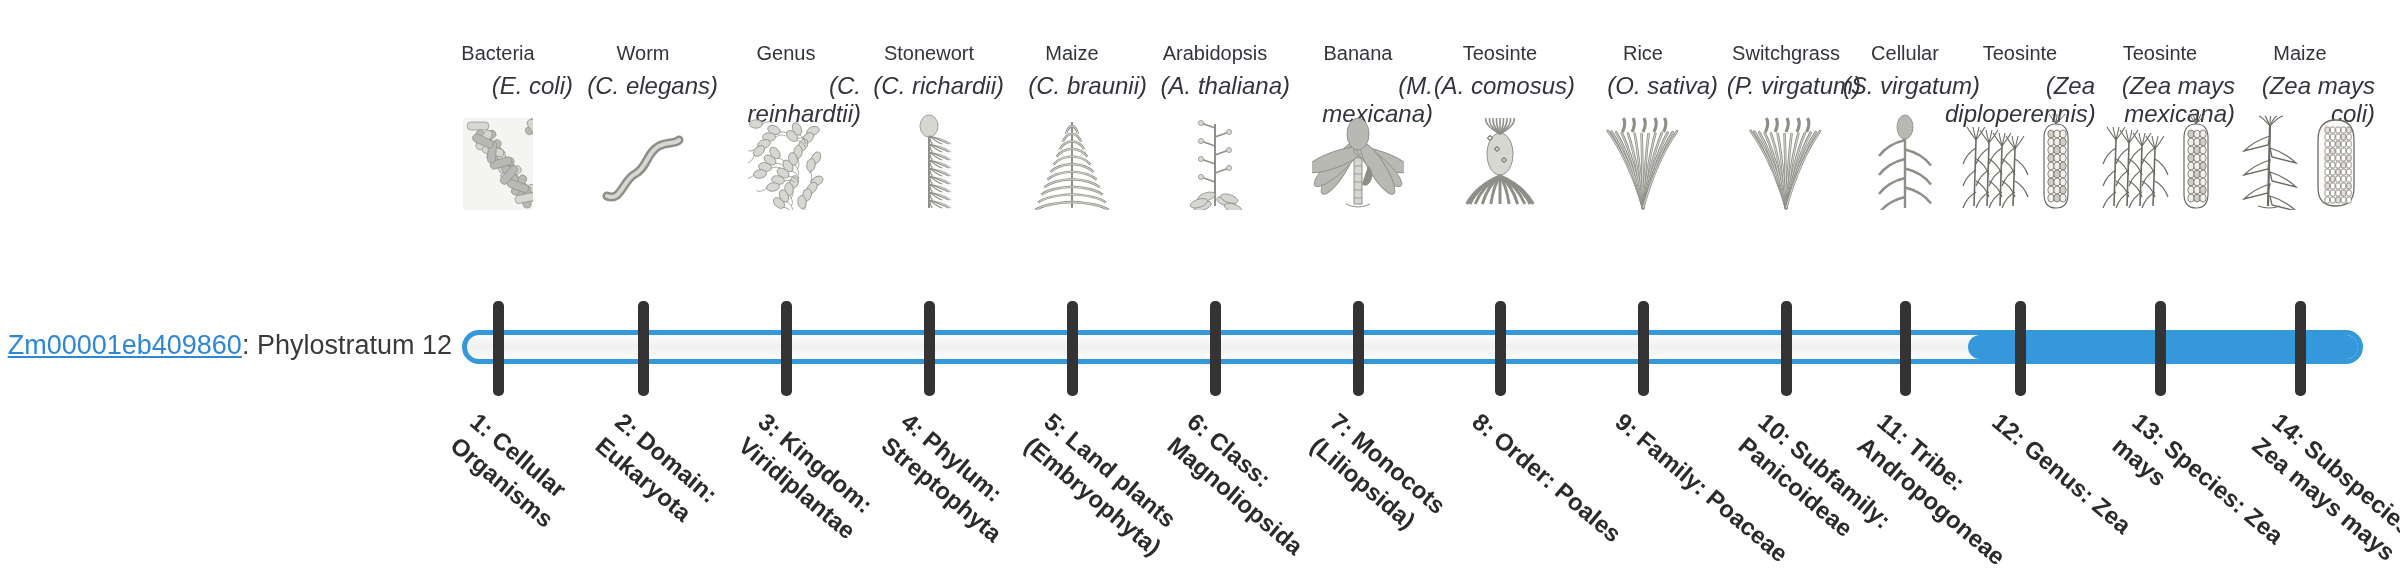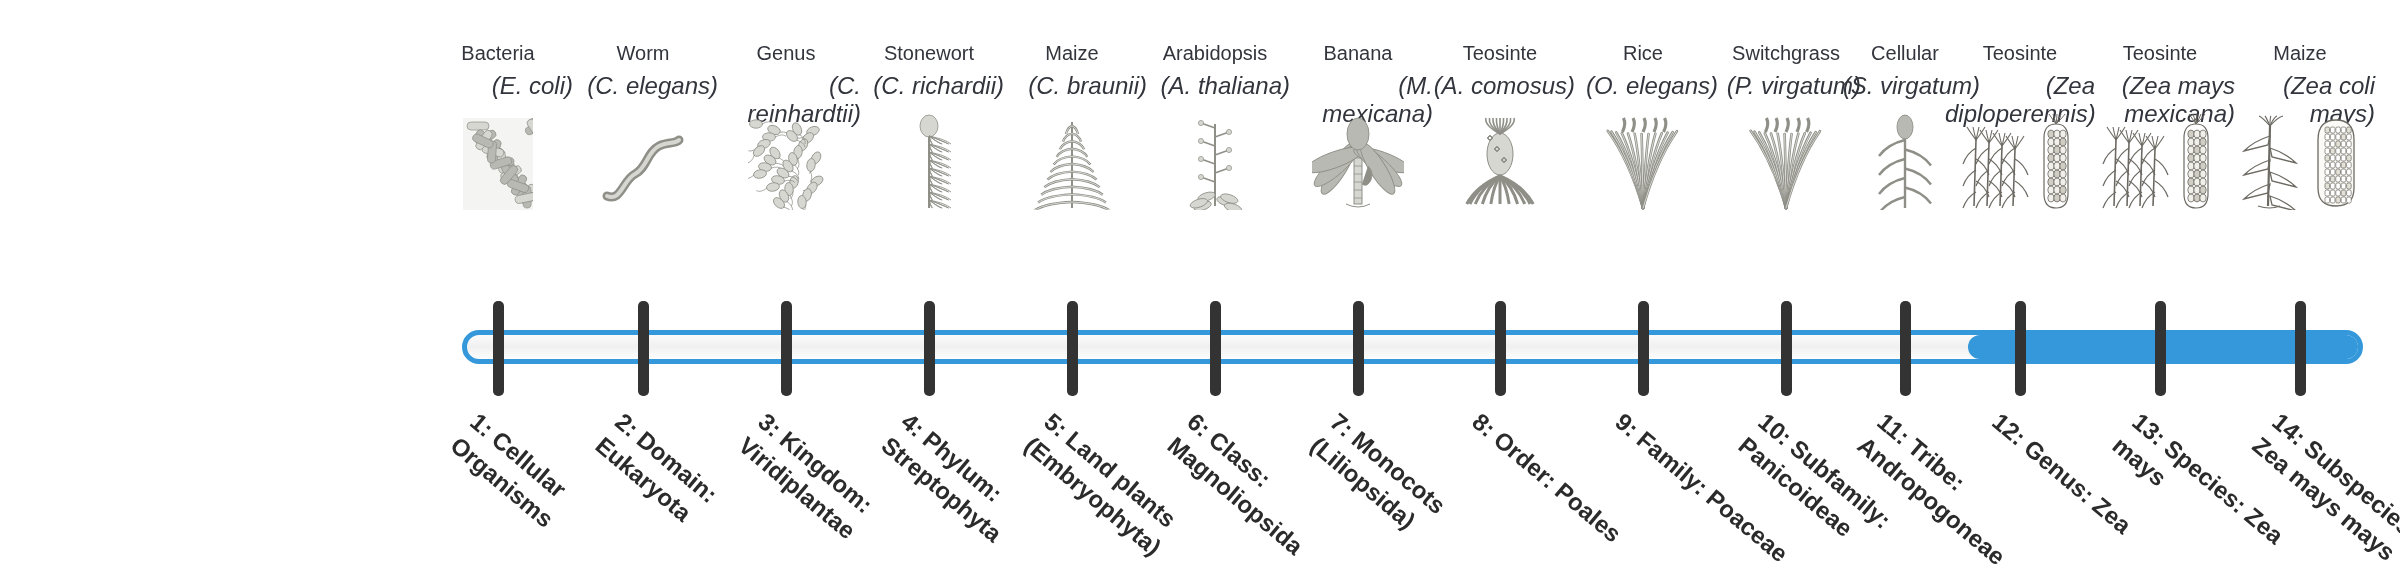--- a/index.html
+++ b/index.html
@@ -129,20 +129,23 @@
     text-shadow:
       1px 0 0 #ffffff, -1px 0 0 #ffffff,
       0 1px 0 #ffffff, 0 -1px 0 #ffffff;
   }
 </style>
 </head>
 <body>
 
 <div id="chart">
 
+  <div class="gene-label">
+    <a href="#" class="gene-link">Zm00001eb409860</a><span>: </span><span>Phylostratum 12</span>
+  </div>
 
   <div class="bar-track">
     <div class="bar-fill" id="bar-fill" style="left: 1501px; right: -5px;"></div>
   </div>
 
   <div id="cols">
       <div class="col" style="left: 498px;">
         <div class="sp-common">Bacteria</div>
         <div class="sp-latin">(E. coli)</div>
         <div class="organism">
@@ -540,21 +543,21 @@
             <path d="M38 62 q 6.454075694766374 10 9.14327390091903 28" fill="none" stroke="#8f8f88" stroke-width="3"></path>
             <path d="M38 62 q 12.432648224955127 10 17.61291831868643 28" fill="none" stroke="#8f8f88" stroke-width="3"></path>
             <path d="M38 62 q 17.495247058113875 10 24.784933332327988 28" fill="none" stroke="#8f8f88" stroke-width="3"></path>
             <path d="M38 62 q 21.268885901549154 10 30.1309216938613 28" fill="none" stroke="#8f8f88" stroke-width="3"></path>
             <path d="M38 62 q 23.475542417611333 10 33.257018424949386 28" fill="none" stroke="#8f8f88" stroke-width="3"></path>
       </svg>
         </div>
       </div>
       <div class="col" style="left: 1643px;">
         <div class="sp-common">Rice</div>
-        <div class="sp-latin">(O. elegans)</div>
+        <div class="sp-latin">(O. sativa)</div>
         <div class="organism">
           <svg width="86" height="96" viewBox="0 0 86 96">
         <path d="M43 94 Q 28.872838514257168 46 7.682096285642928 16.816829376715347" fill="none" stroke="#8f8f88" stroke-width="2.6" stroke-linecap="round"></path>
             <path d="M43 94 Q 28.872838514257168 46 7.682096285642928 16.816829376715347" fill="none" stroke="#d7d7d2" stroke-width="1" stroke-linecap="round"></path>
             <path d="M43 94 Q 30.391827942292448 46 11.479569855731121 17.69396885195395" fill="none" stroke="#8f8f88" stroke-width="2.6" stroke-linecap="round"></path>
             <path d="M43 94 Q 30.391827942292448 46 11.479569855731121 17.69396885195395" fill="none" stroke="#d7d7d2" stroke-width="1" stroke-linecap="round"></path>
             <path d="M43 94 Q 32.29391029825827 46 16.23477574564567 18.458868952864364" fill="none" stroke="#8f8f88" stroke-width="2.6" stroke-linecap="round"></path>
             <path d="M43 94 Q 32.29391029825827 46 16.23477574564567 18.458868952864364" fill="none" stroke="#d7d7d2" stroke-width="1" stroke-linecap="round"></path>
             <path d="M43 94 Q 34.521291772268725 46 21.803229430671806 19.088288576938556" fill="none" stroke="#8f8f88" stroke-width="2.6" stroke-linecap="round"></path>
             <path d="M43 94 Q 34.521291772268725 46 21.803229430671806 19.088288576938556" fill="none" stroke="#d7d7d2" stroke-width="1" stroke-linecap="round"></path>
@@ -805,21 +808,21 @@
               <path d="M10 0 q-2 -7 -3 -10" fill="none" stroke="#6d6a63" stroke-width="1"></path>
               <path d="M10 0 q1 -7 1 -10" fill="none" stroke="#6d6a63" stroke-width="1"></path>
               <path d="M10 0 q4 -7 5 -10" fill="none" stroke="#6d6a63" stroke-width="1"></path>
               <path d="M10 0 q7 -7 9 -10" fill="none" stroke="#6d6a63" stroke-width="1"></path>
         </g>
       </svg>
         </div>
       </div>
       <div class="col" style="left: 2300px;">
         <div class="sp-common">Maize</div>
-        <div class="sp-latin">(Zea coli mays)</div>
+        <div class="sp-latin">(Zea mays coli)</div>
         <div class="organism">
           <svg width="132" height="96" viewBox="0 0 132 96">
         <line x1="36" y1="12" x2="34" y2="92" stroke="#6d6a63" stroke-width="2.2"></line>
         <path d="M36 22 q -16 5 -26 15 q 8 -2 24 -6z" fill="none" stroke="#6d6a63" stroke-width="1.3"></path>
             <path d="M36 34 q 16 5 26 15 q -8 -2 -24 -6z" fill="none" stroke="#6d6a63" stroke-width="1.3"></path>
             <path d="M36 46 q -16 5 -26 15 q 8 -2 24 -6z" fill="none" stroke="#6d6a63" stroke-width="1.3"></path>
             <path d="M36 58 q 16 5 26 15 q -8 -2 -24 -6z" fill="none" stroke="#6d6a63" stroke-width="1.3"></path>
             <path d="M36 70 q -16 5 -26 15 q 8 -2 24 -6z" fill="none" stroke="#6d6a63" stroke-width="1.3"></path>
             <path d="M36 82 q 16 5 26 15 q -8 -2 -24 -6z" fill="none" stroke="#6d6a63" stroke-width="1.3"></path>
         <path d="M36 12 q-8 -9 -11 -10" fill="none" stroke="#6d6a63" stroke-width="1.1"></path>

